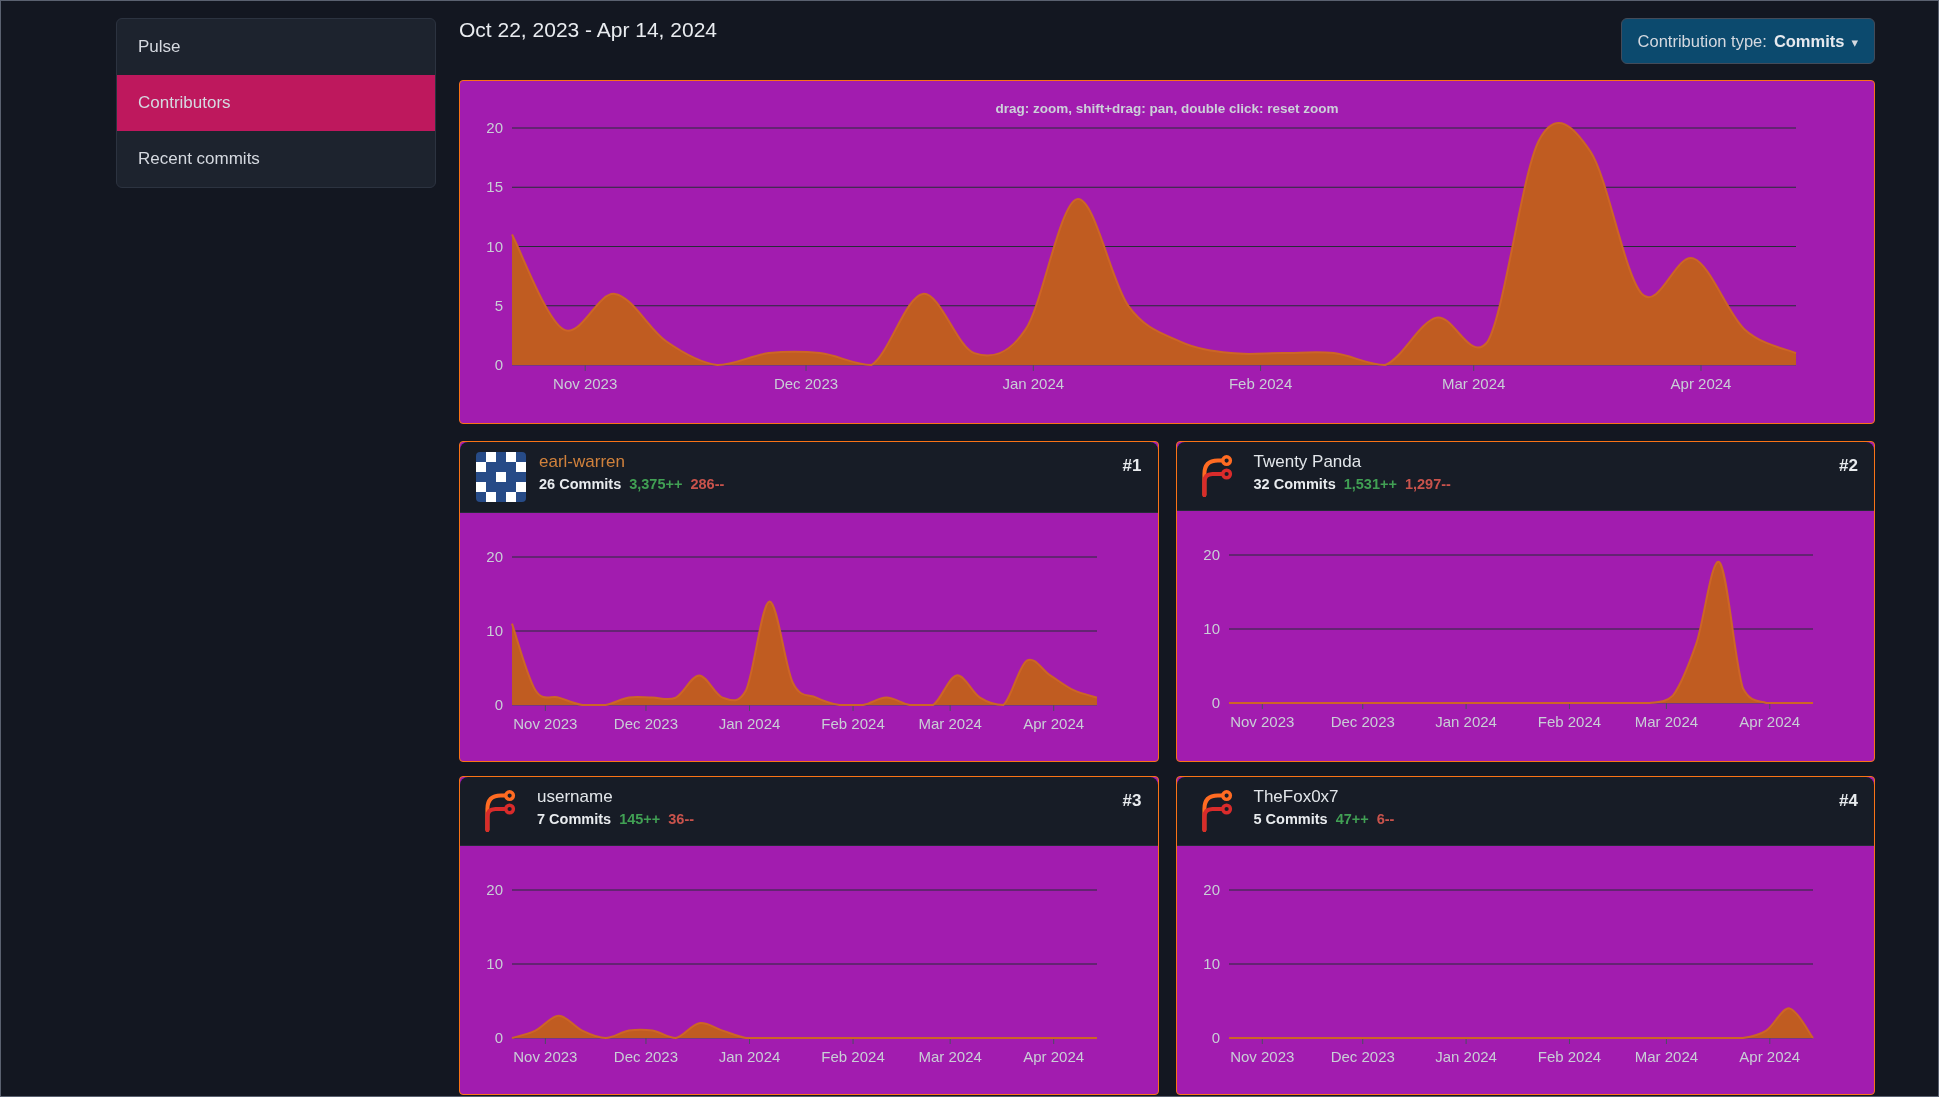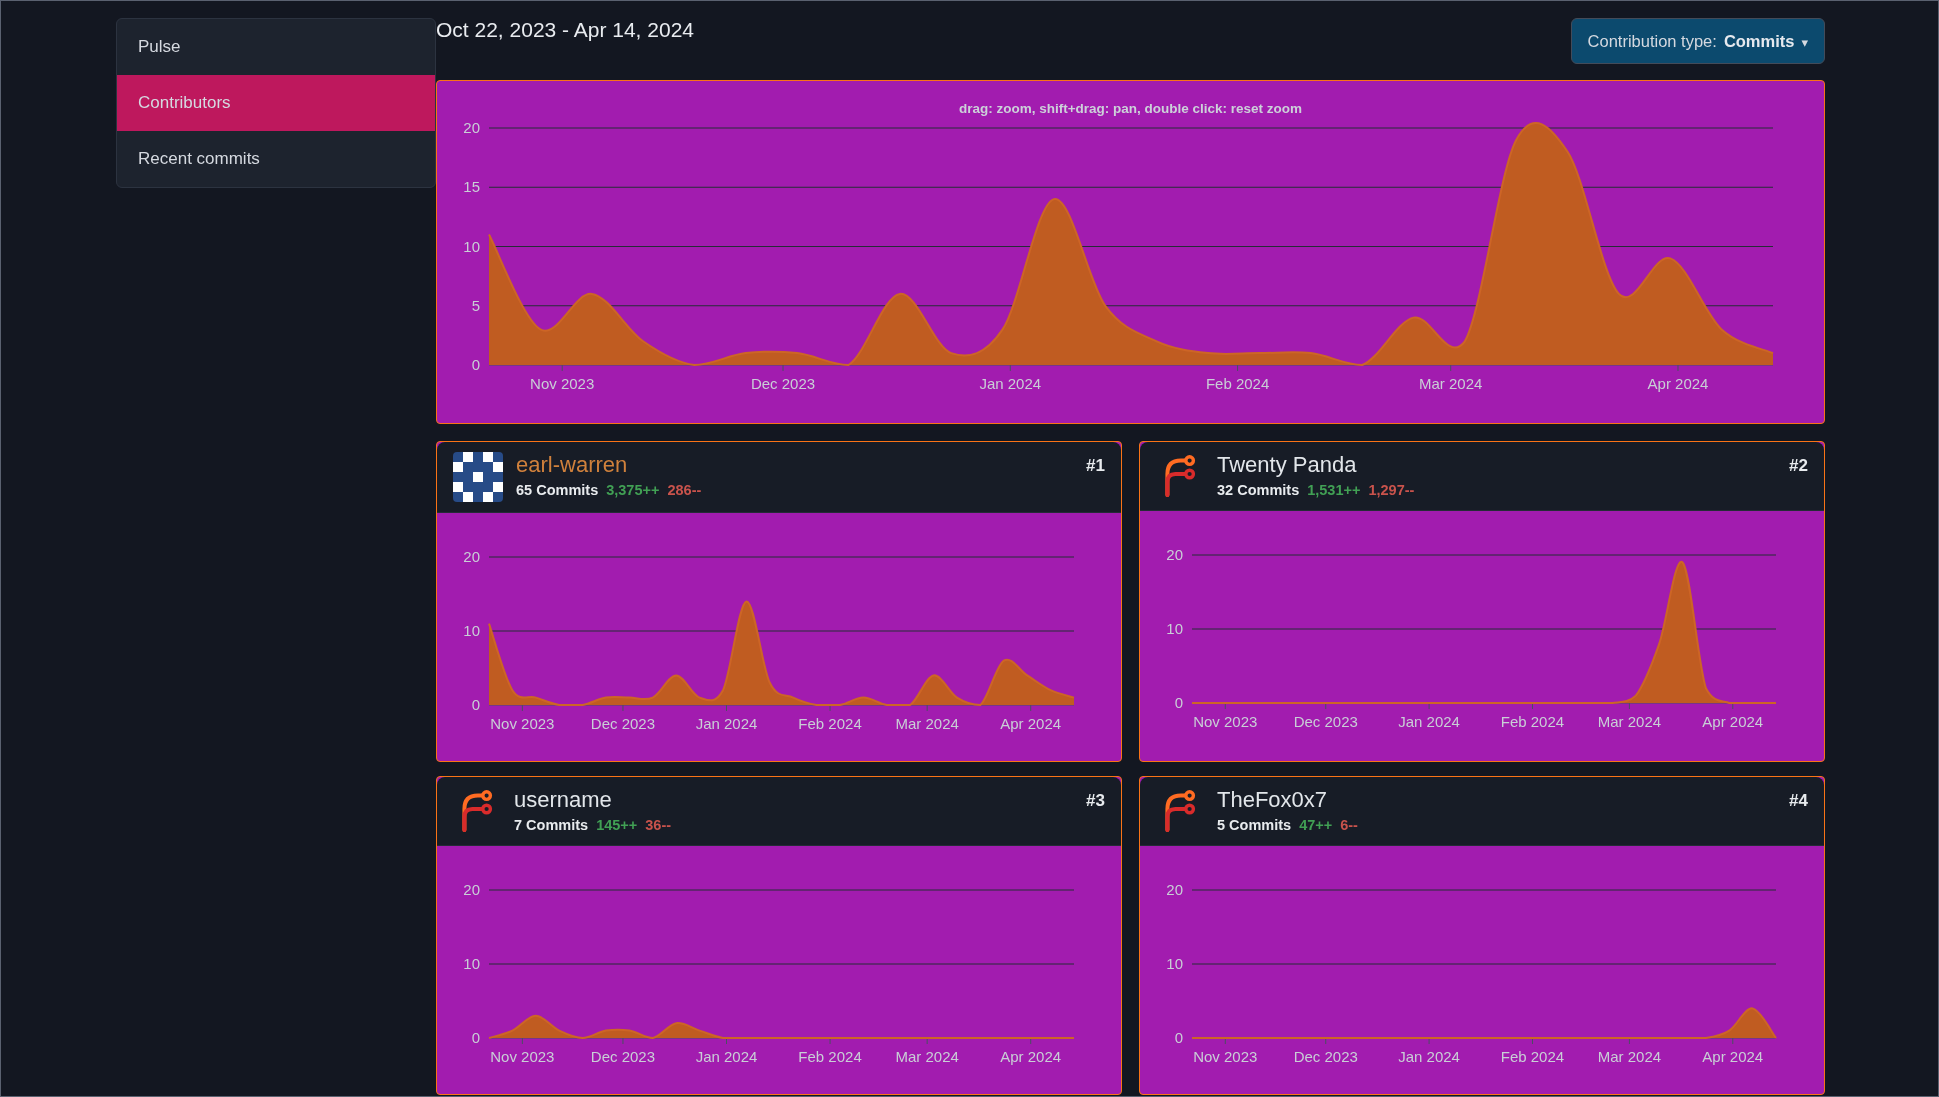--- a/index.html
+++ b/index.html
@@ -2,21 +2,21 @@
 <html><head>
 <meta charset="utf-8">
 <style>
   html,body{margin:0;padding:0;}
   body{
     width:1939px;height:1097px;overflow:hidden;position:relative;
     background:#131721;color:#d6dae2;
     font-family:"Liberation Sans",sans-serif;
   }
   .frame{position:absolute;inset:0;border:1px solid #5a6170;pointer-events:none;z-index:50;}
-  .page{display:flex;padding:18px 114px 0 116px;box-sizing:border-box;}
+  .page{display:flex;gap:23px;padding:18px 64px 0 116px;box-sizing:border-box;}
   .sidebar{width:320px;flex:none;}
   .menu{background:#1d232e;border:1px solid #2c3340;border-radius:6px;overflow:hidden;}
   .menu-item{padding:18px 21px;font-size:17px;color:#d5d9e0;cursor:pointer;}
   .menu-item.active{background:#be185d;}
   .main{flex:1;min-width:0;}
   .main-header{display:flex;justify-content:space-between;height:44px;margin-bottom:18px;}
   .title{font-size:21px;color:#e9ecf0;}
   .ctype-btn{background:#0c4a6e;border:1px solid #434b59;border-radius:6px;height:44px;
     display:flex;align-items:center;gap:7px;padding:0 16px;font-size:16.5px;color:#d5d9e0;cursor:pointer;}
   .ctype-btn .val{font-weight:bold;color:#e6e9ee;}
@@ -25,21 +25,21 @@
   .main-panel{height:344px;padding:12px 16px 0;}
   .hint{text-align:center;font-weight:bold;font-size:13.5px;color:#ccd1d9;margin:8px 0 0;}
   .chart{display:block;}
   .chart.large{height:288px;}
   .chart.mini{height:230px;margin:4px 16px 0;}
   .cards{display:grid;grid-template-columns:1fr 1fr;gap:14px 17px;margin-top:17px;}
   .card{padding-bottom:14px;}
   .card-header{display:flex;align-items:flex-start;gap:13px;padding:10px 16px;
     background:#171c26;border-bottom:1px solid #252b37;border-radius:8px 8px 0 0;}
   .card-info{flex:1;min-width:0;}
-  .card-name{font-size:22px;color:#e2e6ea;cursor:pointer;}
+  .card-name{font-size:17px;color:#e2e6ea;cursor:pointer;}
   .card-name.accent{color:#d0813c;}
   .card-counts{display:flex;gap:8px;font-size:14.5px;font-weight:bold;margin-top:4px;}
   .commits{color:#e8ebee;}
   .adds{color:#41a054;}
   .dels{color:#c9534c;}
   .rank{font-weight:bold;font-size:17px;color:#e8ebee;margin-top:4px;}
   .avatar{width:50px;height:50px;border-radius:4px;flex:none;cursor:pointer;}
   .logo-avatar{width:48px;height:48px;flex:none;cursor:pointer;}
   svg text.ax{font-family:"Liberation Sans",sans-serif;font-size:15px;fill:#c9ced6;}
 </style>
@@ -111,21 +111,21 @@
               <rect x="4" y="1" width="1" height="1" fill="#ffffff"></rect>
             <rect x="2" y="2" width="1" height="1" fill="#ffffff"></rect>
             <rect x="0" y="3" width="1" height="1" fill="#ffffff"></rect>
               <rect x="4" y="3" width="1" height="1" fill="#ffffff"></rect>
             <rect x="1" y="4" width="1" height="1" fill="#ffffff"></rect>
               <rect x="3" y="4" width="1" height="1" fill="#ffffff"></rect>
           </svg>
           <div class="card-info">
             <div class="card-name accent">earl-warren</div>
             <div class="card-counts">
-              <span class="commits">65 Commits</span>
+              <span class="commits">26 Commits</span>
               <span class="adds">3,375++</span>
               <span class="dels">286--</span>
             </div>
           </div>
           <div class="rank">#1</div>
         </div>
         <div class="chart mini"><svg width="641" height="230" viewBox="0 0 641 230">
               <line x1="36" x2="621" y1="188" y2="188" stroke="#4a5160" stroke-width="1"></line>
               <text class="ax" x="27" y="193" text-anchor="end">0</text>
               <line x1="36" x2="621" y1="114" y2="114" stroke="#262c37" stroke-width="1"></line>

